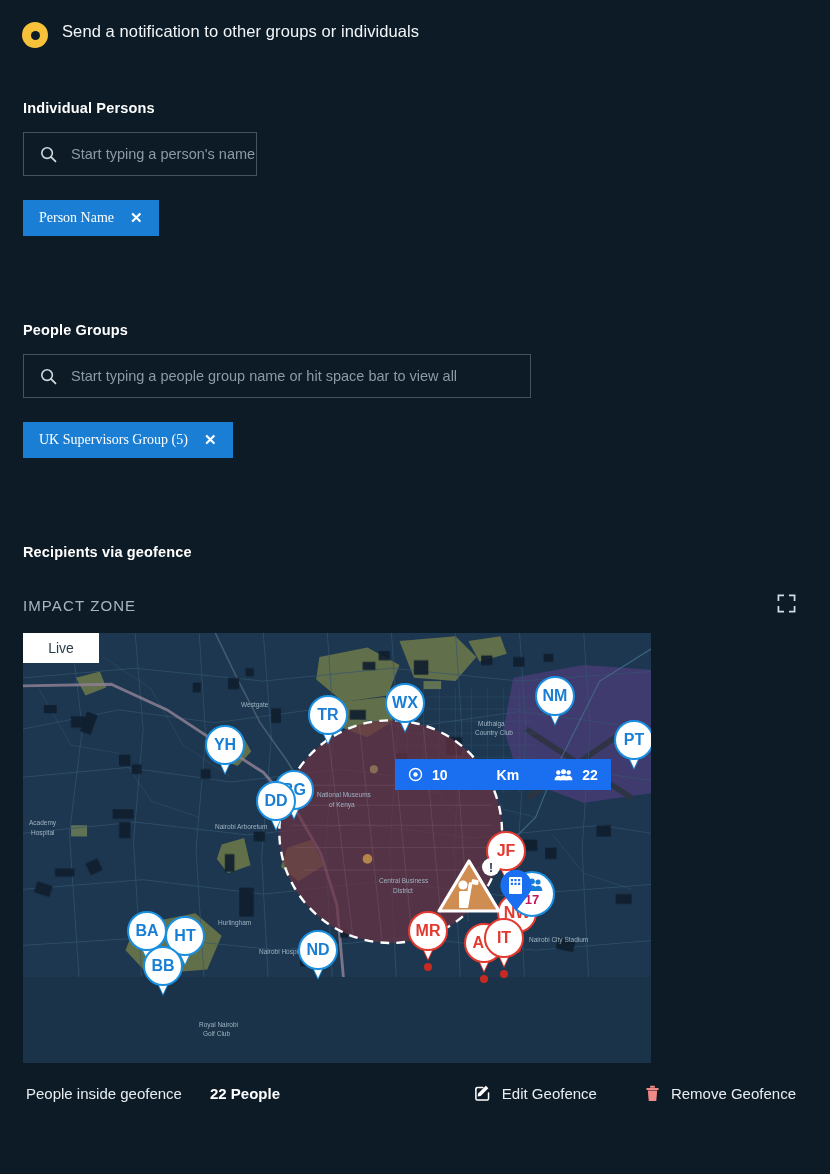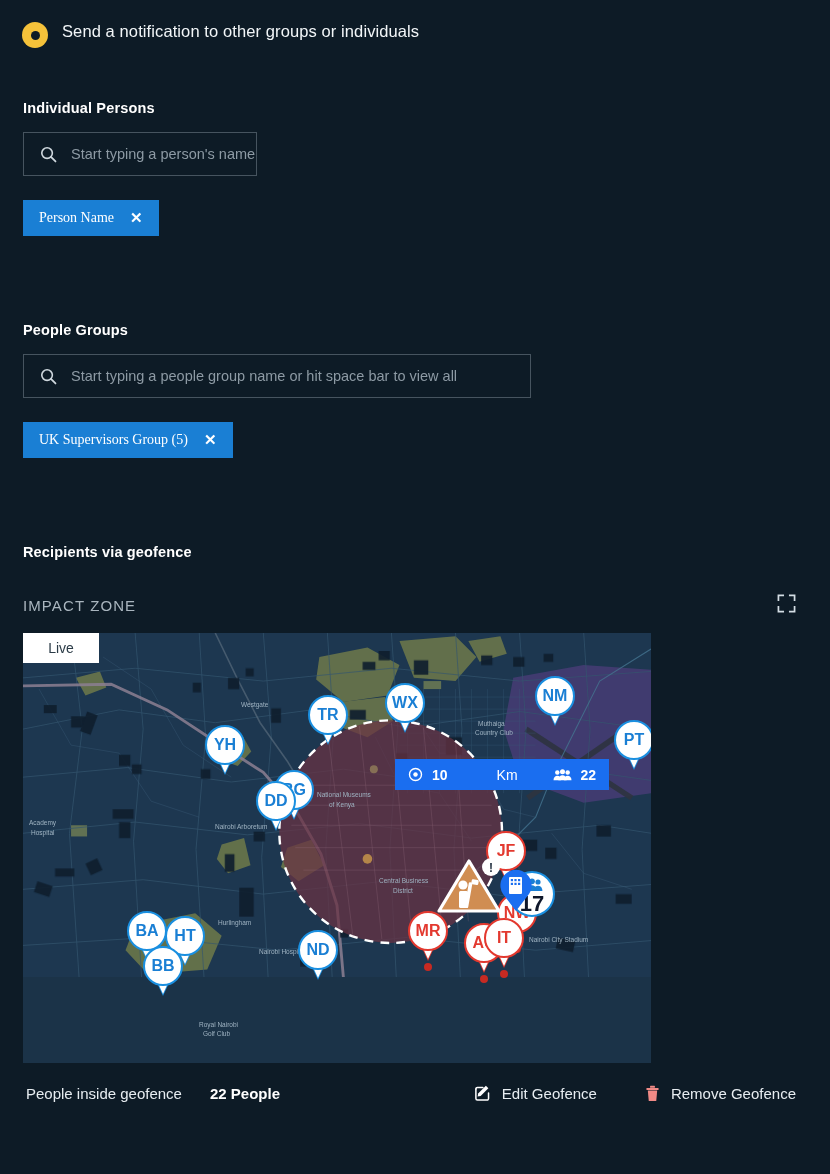--- a/index.html
+++ b/index.html
@@ -71,21 +71,21 @@
   }
   
   .dist-pill{
     position:absolute;left:372px;top:126px;z-index:45;
     background:#1a6ef0;color:#fff;height:31px;
     display:flex;align-items:center;gap:9px;padding:0 13px;
     font-size:14px;box-sizing:border-box;
   }
   .dist-pill .sep{width:17px;}
   .dist-pill b{font-weight:bold;}
-  .dist-pill .unit{font-weight:normal;padding-left:40px;}
+  .dist-pill .unit{font-weight:bold;padding-left:40px;}
 
   
   .pin{
     position:absolute;z-index:30;
     width:40px;height:40px;
   }
   .pin .bubble{
     position:absolute;left:0;top:0;width:40px;height:40px;border-radius:50%;
     background:#ffffff;border:2.5px solid #1a8fe0;
     display:flex;align-items:center;justify-content:center;
@@ -107,21 +107,21 @@
   
   .cluster{
     position:absolute;z-index:34;width:56px;height:50px;
   }
   .cluster .circ{
     position:absolute;right:0;top:3px;width:46px;height:46px;border-radius:50%;
     background:#fff;border:2.5px solid #1a8fe0;box-sizing:border-box;
     display:flex;flex-direction:column;align-items:center;justify-content:flex-start;
     padding-top:3px;
   }
-  .cluster .num{font-size:22px;font-weight:bold;color:#0f172a;line-height:1;margin-top:1px;}
+  .cluster .num{font-size:13px;font-weight:bold;color:#be185d;line-height:1;margin-top:1px;}
   .bld{
     position:absolute;left:0;top:0;z-index:36;
   }
 
   
   .hazard{position:absolute;z-index:32;}
 
   
   .bottom-bar{
     display:flex;align-items:center;

